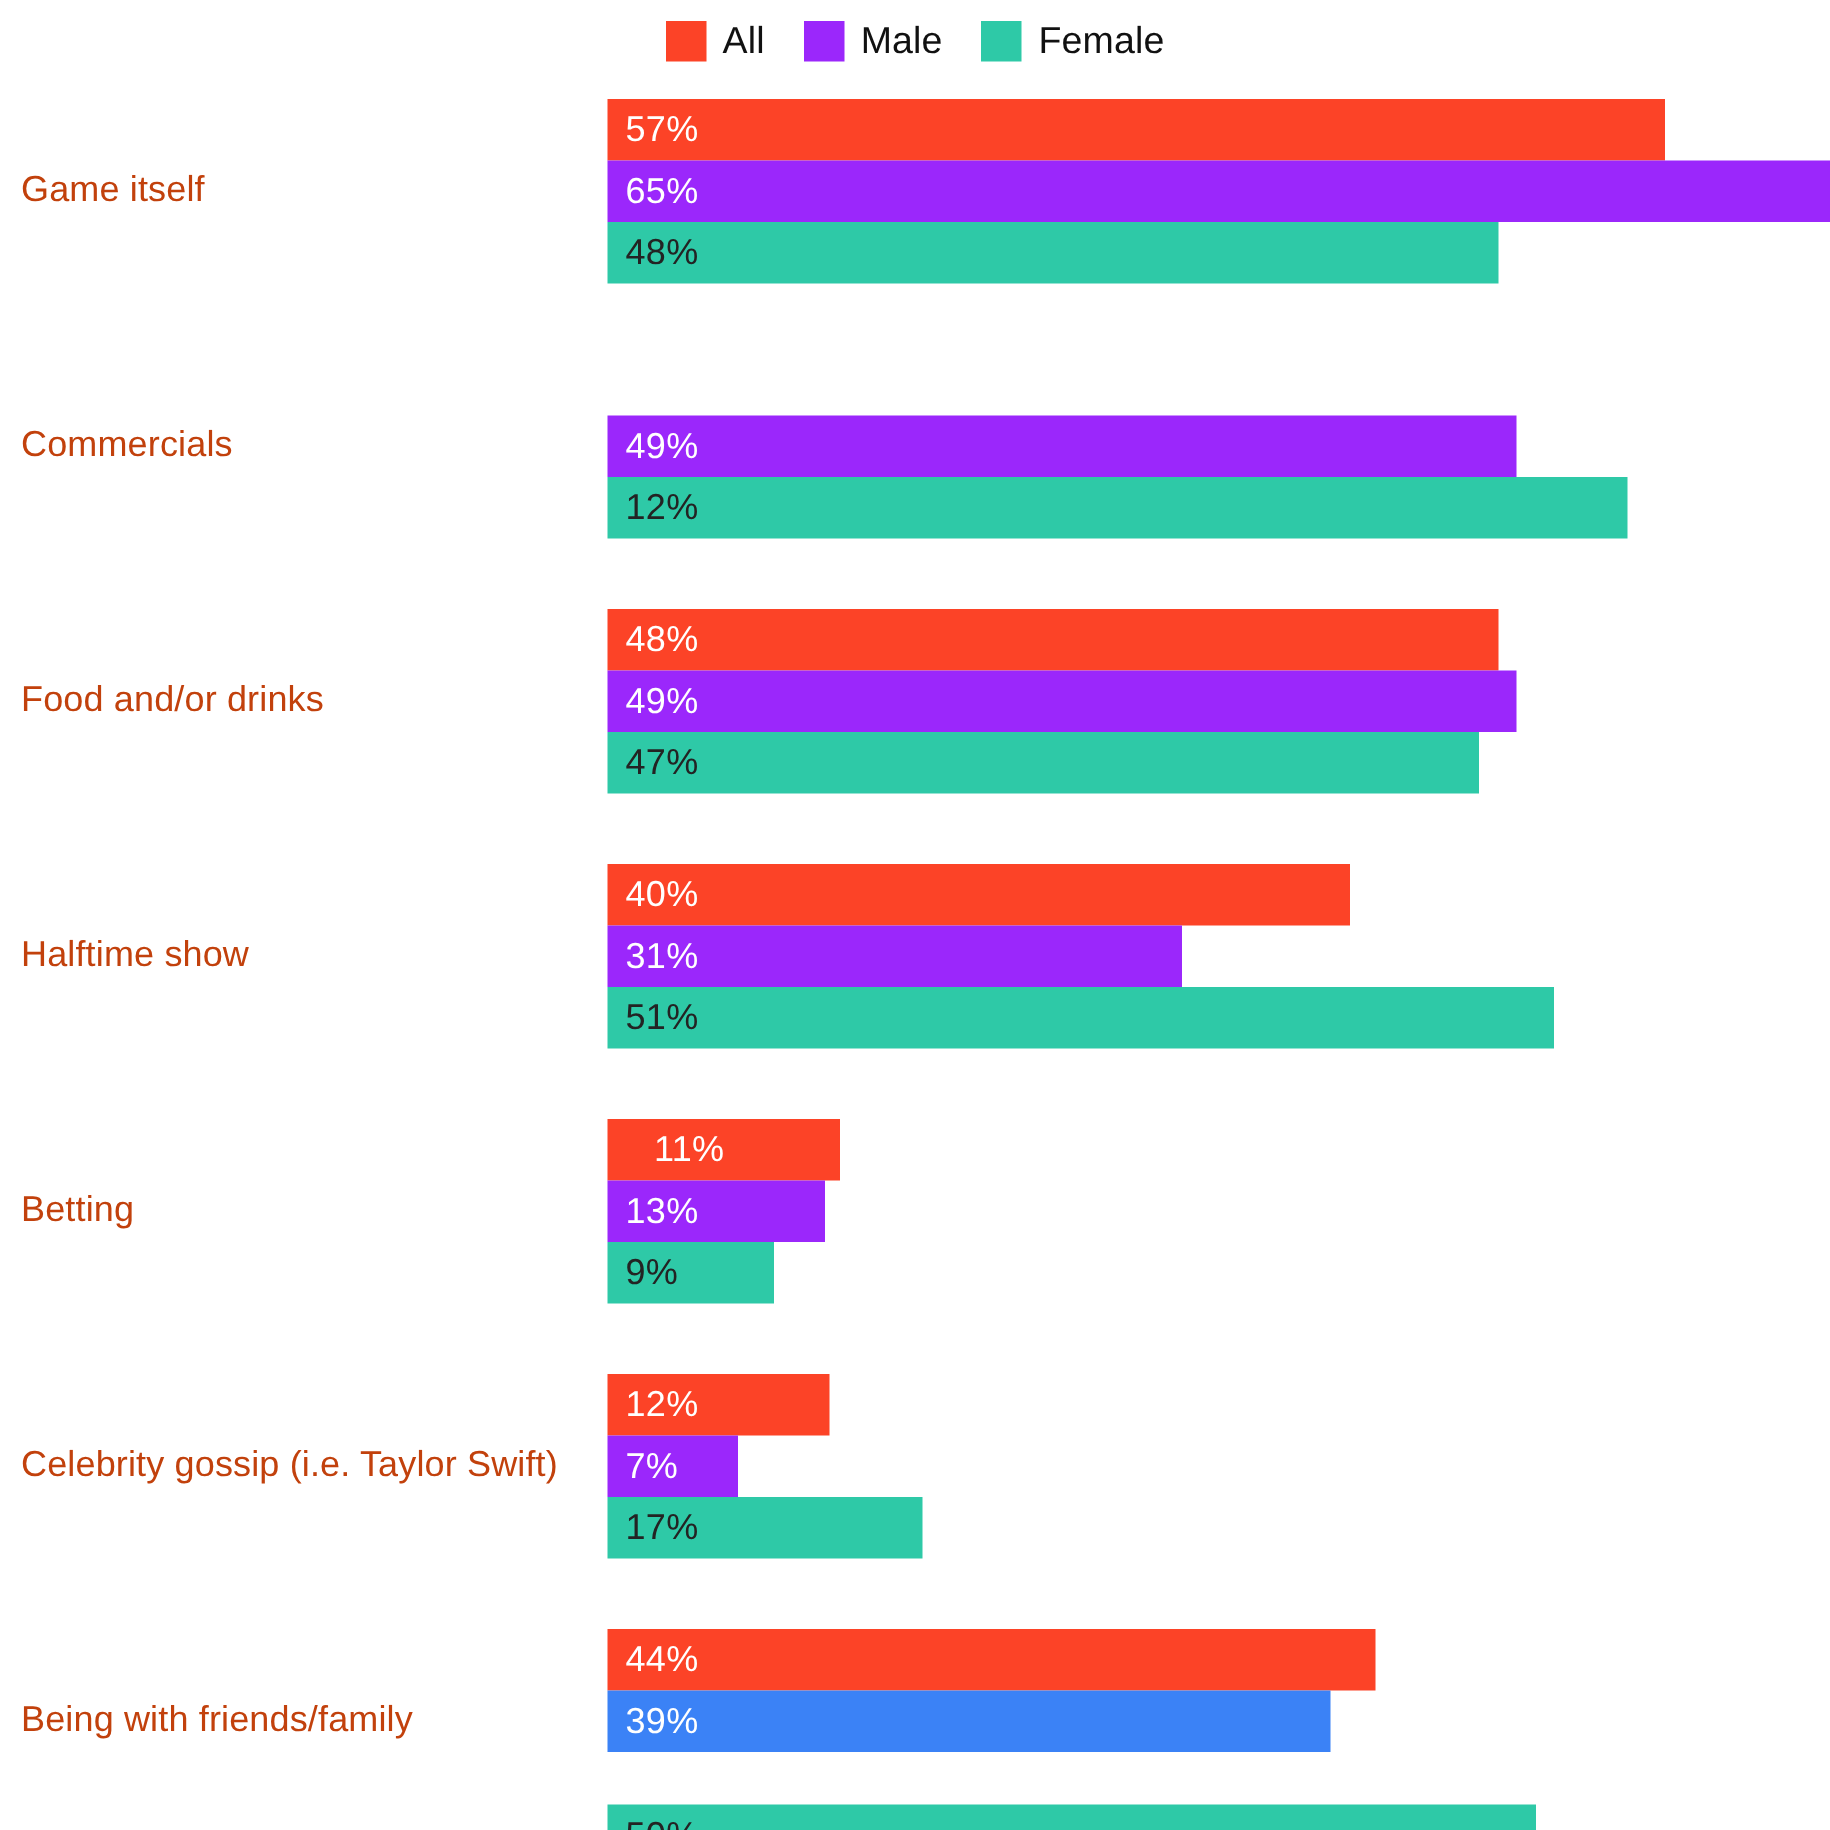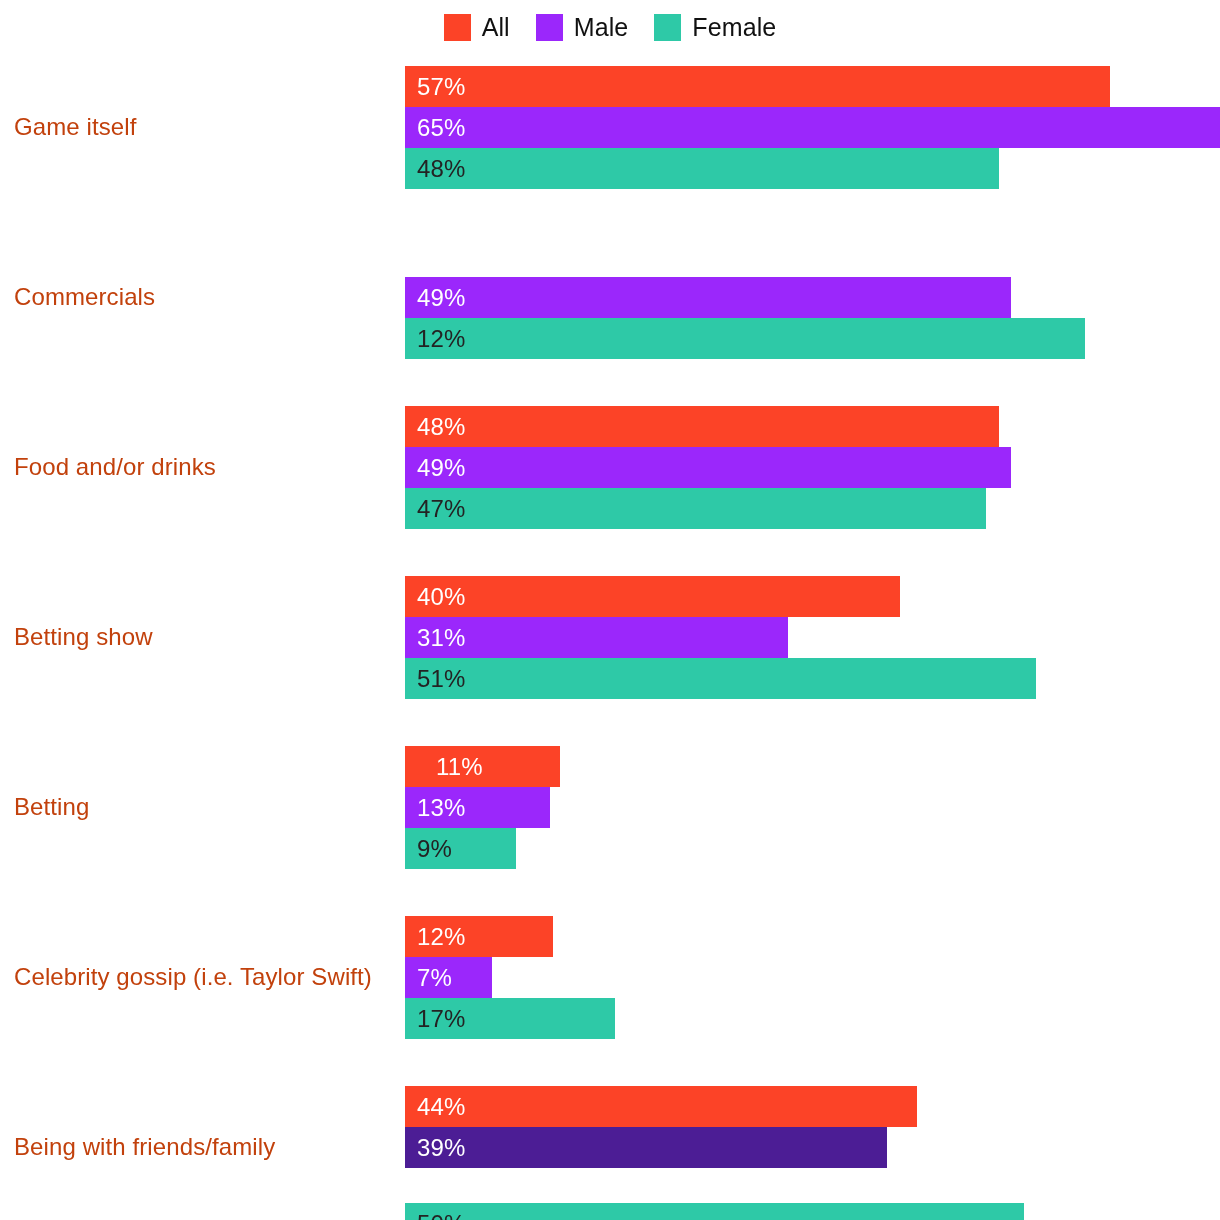--- a/index.html
+++ b/index.html
@@ -153,21 +153,21 @@
         </div>
         <div class="bar r1" style="width: 606.13px; background: rgb(155, 39, 251);">
           <span class="bar-value val-light">49%</span>
         </div>
         <div class="bar r2" style="width: 581.39px; background: rgb(46, 201, 167);">
           <span class="bar-value val-dark">47%</span>
         </div>
       </div>
     </div>
     <div class="group" style="top: 576px;">
-      <div class="cat-label">Betting show</div>
+      <div class="cat-label">Halftime show</div>
       <div class="bars">
         <div class="bar r0" style="width: 494.8px; background: rgb(252, 67, 39);">
           <span class="bar-value val-light">40%</span>
         </div>
         <div class="bar r1" style="width: 383.47px; background: rgb(155, 39, 251);">
           <span class="bar-value val-light">31%</span>
         </div>
         <div class="bar r2" style="width: 630.87px; background: rgb(46, 201, 167);">
           <span class="bar-value val-dark">51%</span>
         </div>
@@ -200,21 +200,21 @@
           <span class="bar-value val-dark">17%</span>
         </div>
       </div>
     </div>
     <div class="group" style="top: 1086px;">
       <div class="cat-label">Being with friends/family</div>
       <div class="bars">
         <div class="bar r0" style="width: 512px; background: rgb(252, 67, 39);">
           <span class="bar-value val-light">44%</span>
         </div>
-        <div class="bar r1" style="width: 482.43px; background: #4c1d95;">
+        <div class="bar r1" style="width: 482.43px; background: #3b82f6;">
           <span class="bar-value val-light">39%</span>
         </div>
         <div class="bar r2" style="width: 618.5px; background: rgb(46, 201, 167); margin-top: 35px;">
           <span class="bar-value val-dark">50%</span>
         </div>
       </div>
     </div>
   </div>
 
 </body></html>

